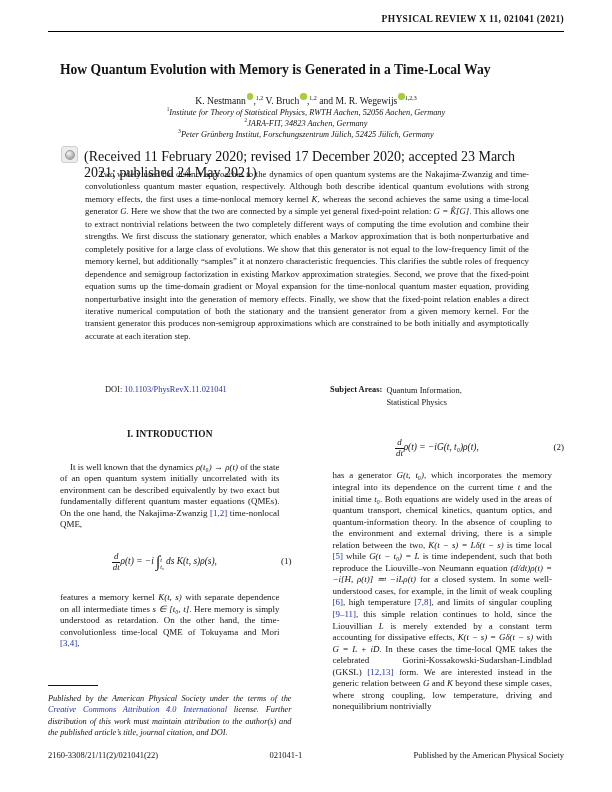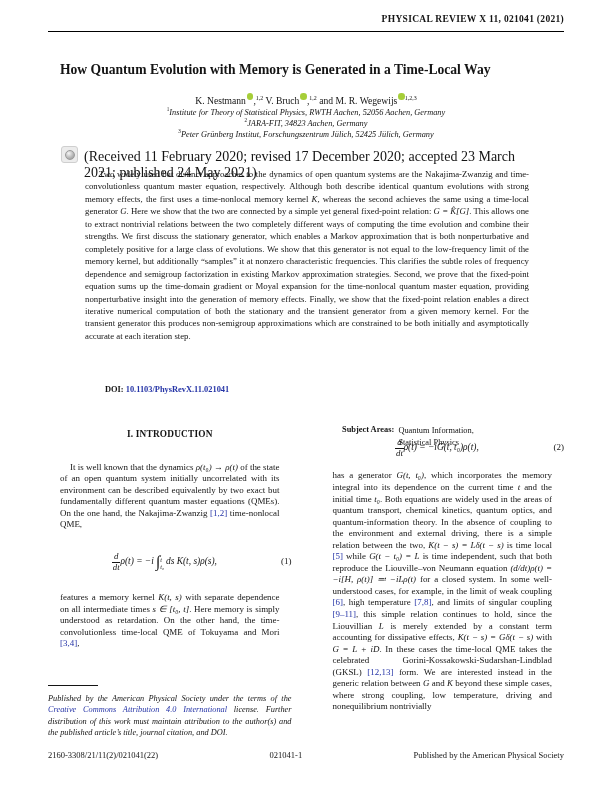--- a/index.html
+++ b/index.html
@@ -35,22 +35,22 @@
     border:0.5px solid #9a9a9a;
   }
   .received-line{
     position:absolute;top:149px;left:84px;width:446px;
     font-size:14px;text-align:left;
   }
   .abstract{
     position:absolute;top:168px;left:85px;width:444px;
     font-size:8.75px;line-height:12.45px;text-align:justify;text-indent:14px;
   }
-  .doi-block{position:absolute;top:385px;left:105px;font-size:8.4px;font-weight:bold;}
-  .subject-block{position:absolute;top:385px;left:342px;font-size:8.4px;display:flex;margin-top:40px;}
+  .doi-block{position:absolute;top:385px;left:105px;font-size:8.4px;}
+  .subject-block{position:absolute;top:385px;left:330px;font-size:8.4px;display:flex;}
   .subject-label{font-weight:bold;white-space:pre;}
   .subject-values{line-height:11.5px;}
   .link{color:#2433a6;}
   .body-cols{
     position:absolute;top:424px;left:48px;width:516px;height:314px;
     display:flex;gap:29px;
   }
   .col{width:251px;font-size:8.95px;line-height:11.55px;text-align:justify;}
   .col-left{display:flex;flex-direction:column;}
   .sec-heading{

